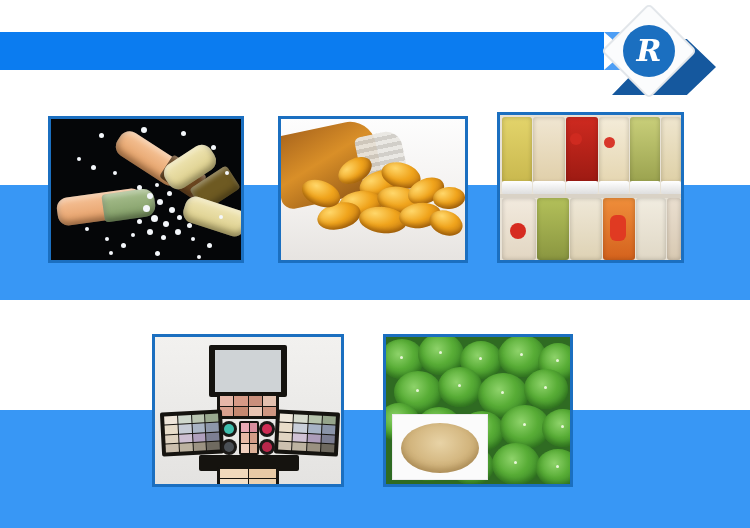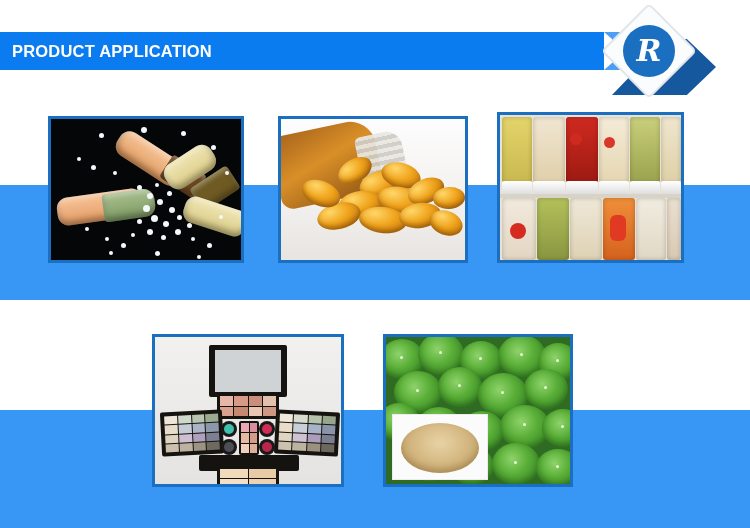--- a/index.html
+++ b/index.html
@@ -242,21 +242,20 @@
 </head>
 <body>
 
 <div class="band" id="band-top"></div>
 <div class="band" id="band-bottom"></div>
 
 <div id="header">
   <div class="hdr-arrow-dark"></div>
   <div class="hdr-bar"></div>
   <div class="hdr-chevron"></div>
-  <div id="header-title">PRODUCT APPLICATION</div>
 </div>
 
 <div id="logo">
   <div class="logo-diamond"></div>
   <div class="logo-circle"></div>
   <div class="logo-mark">R</div>
 </div>
 
 <div class="card" id="card-pharma">
   <div class="card-frame">

